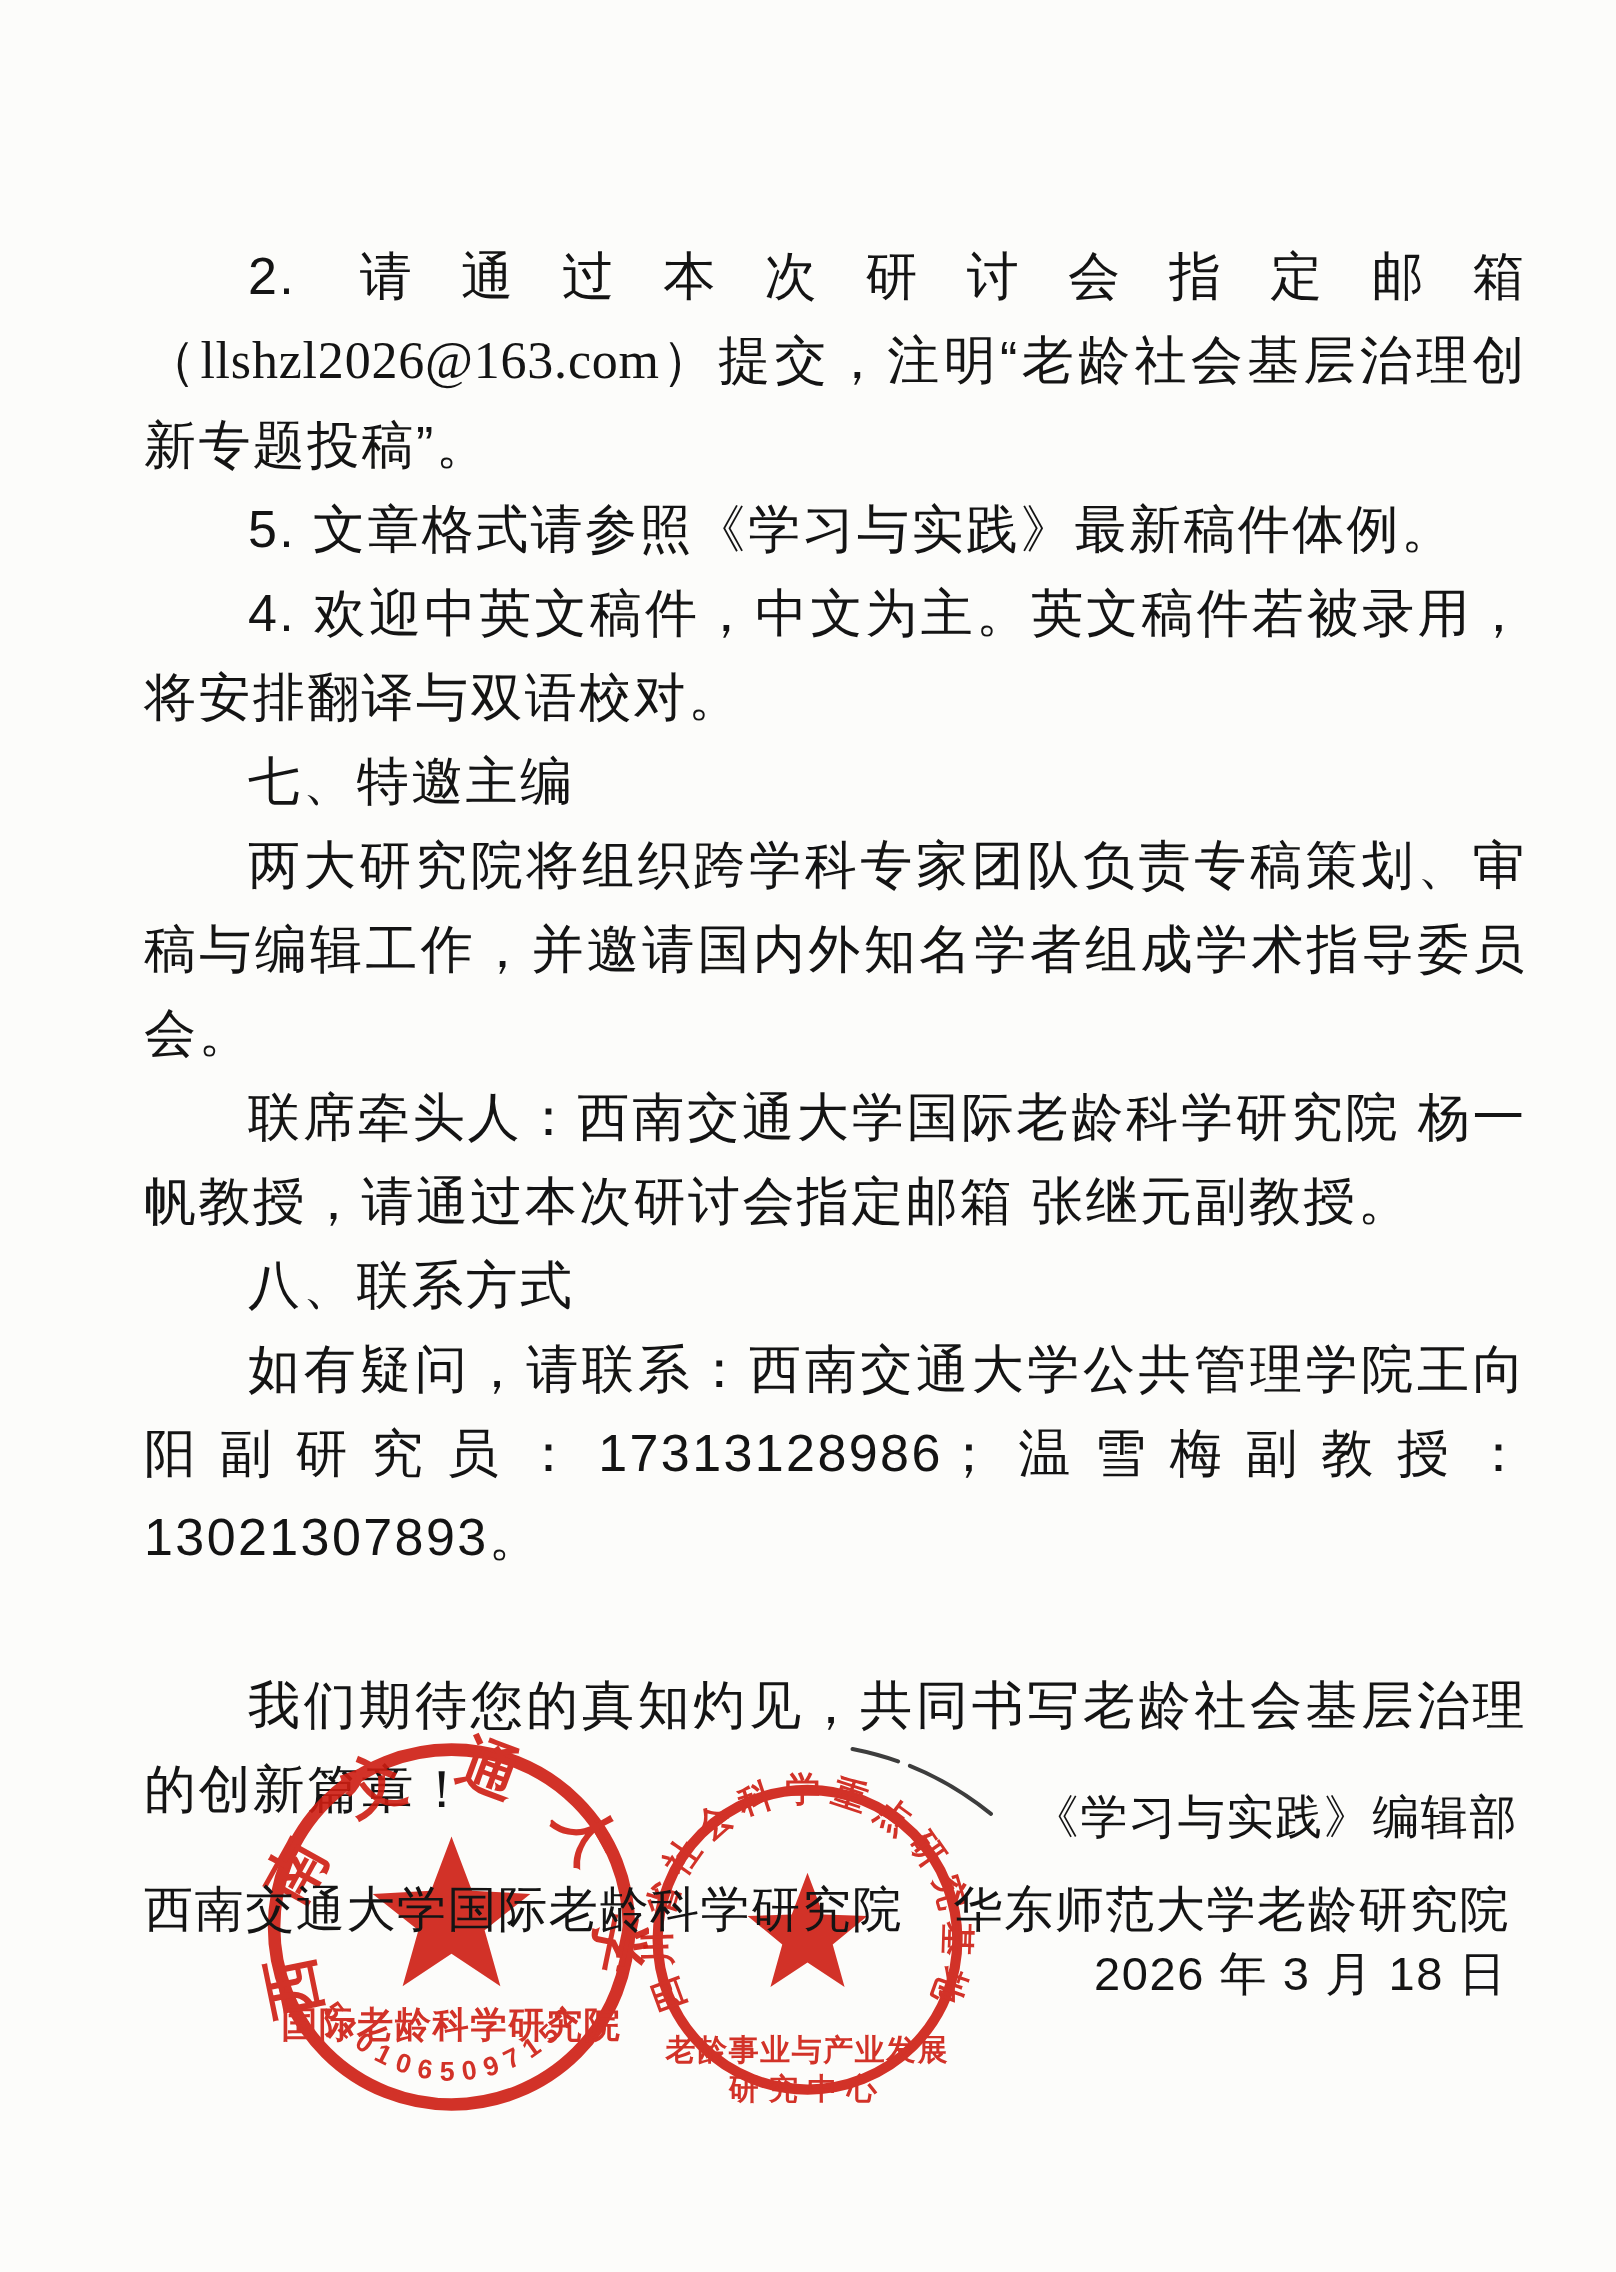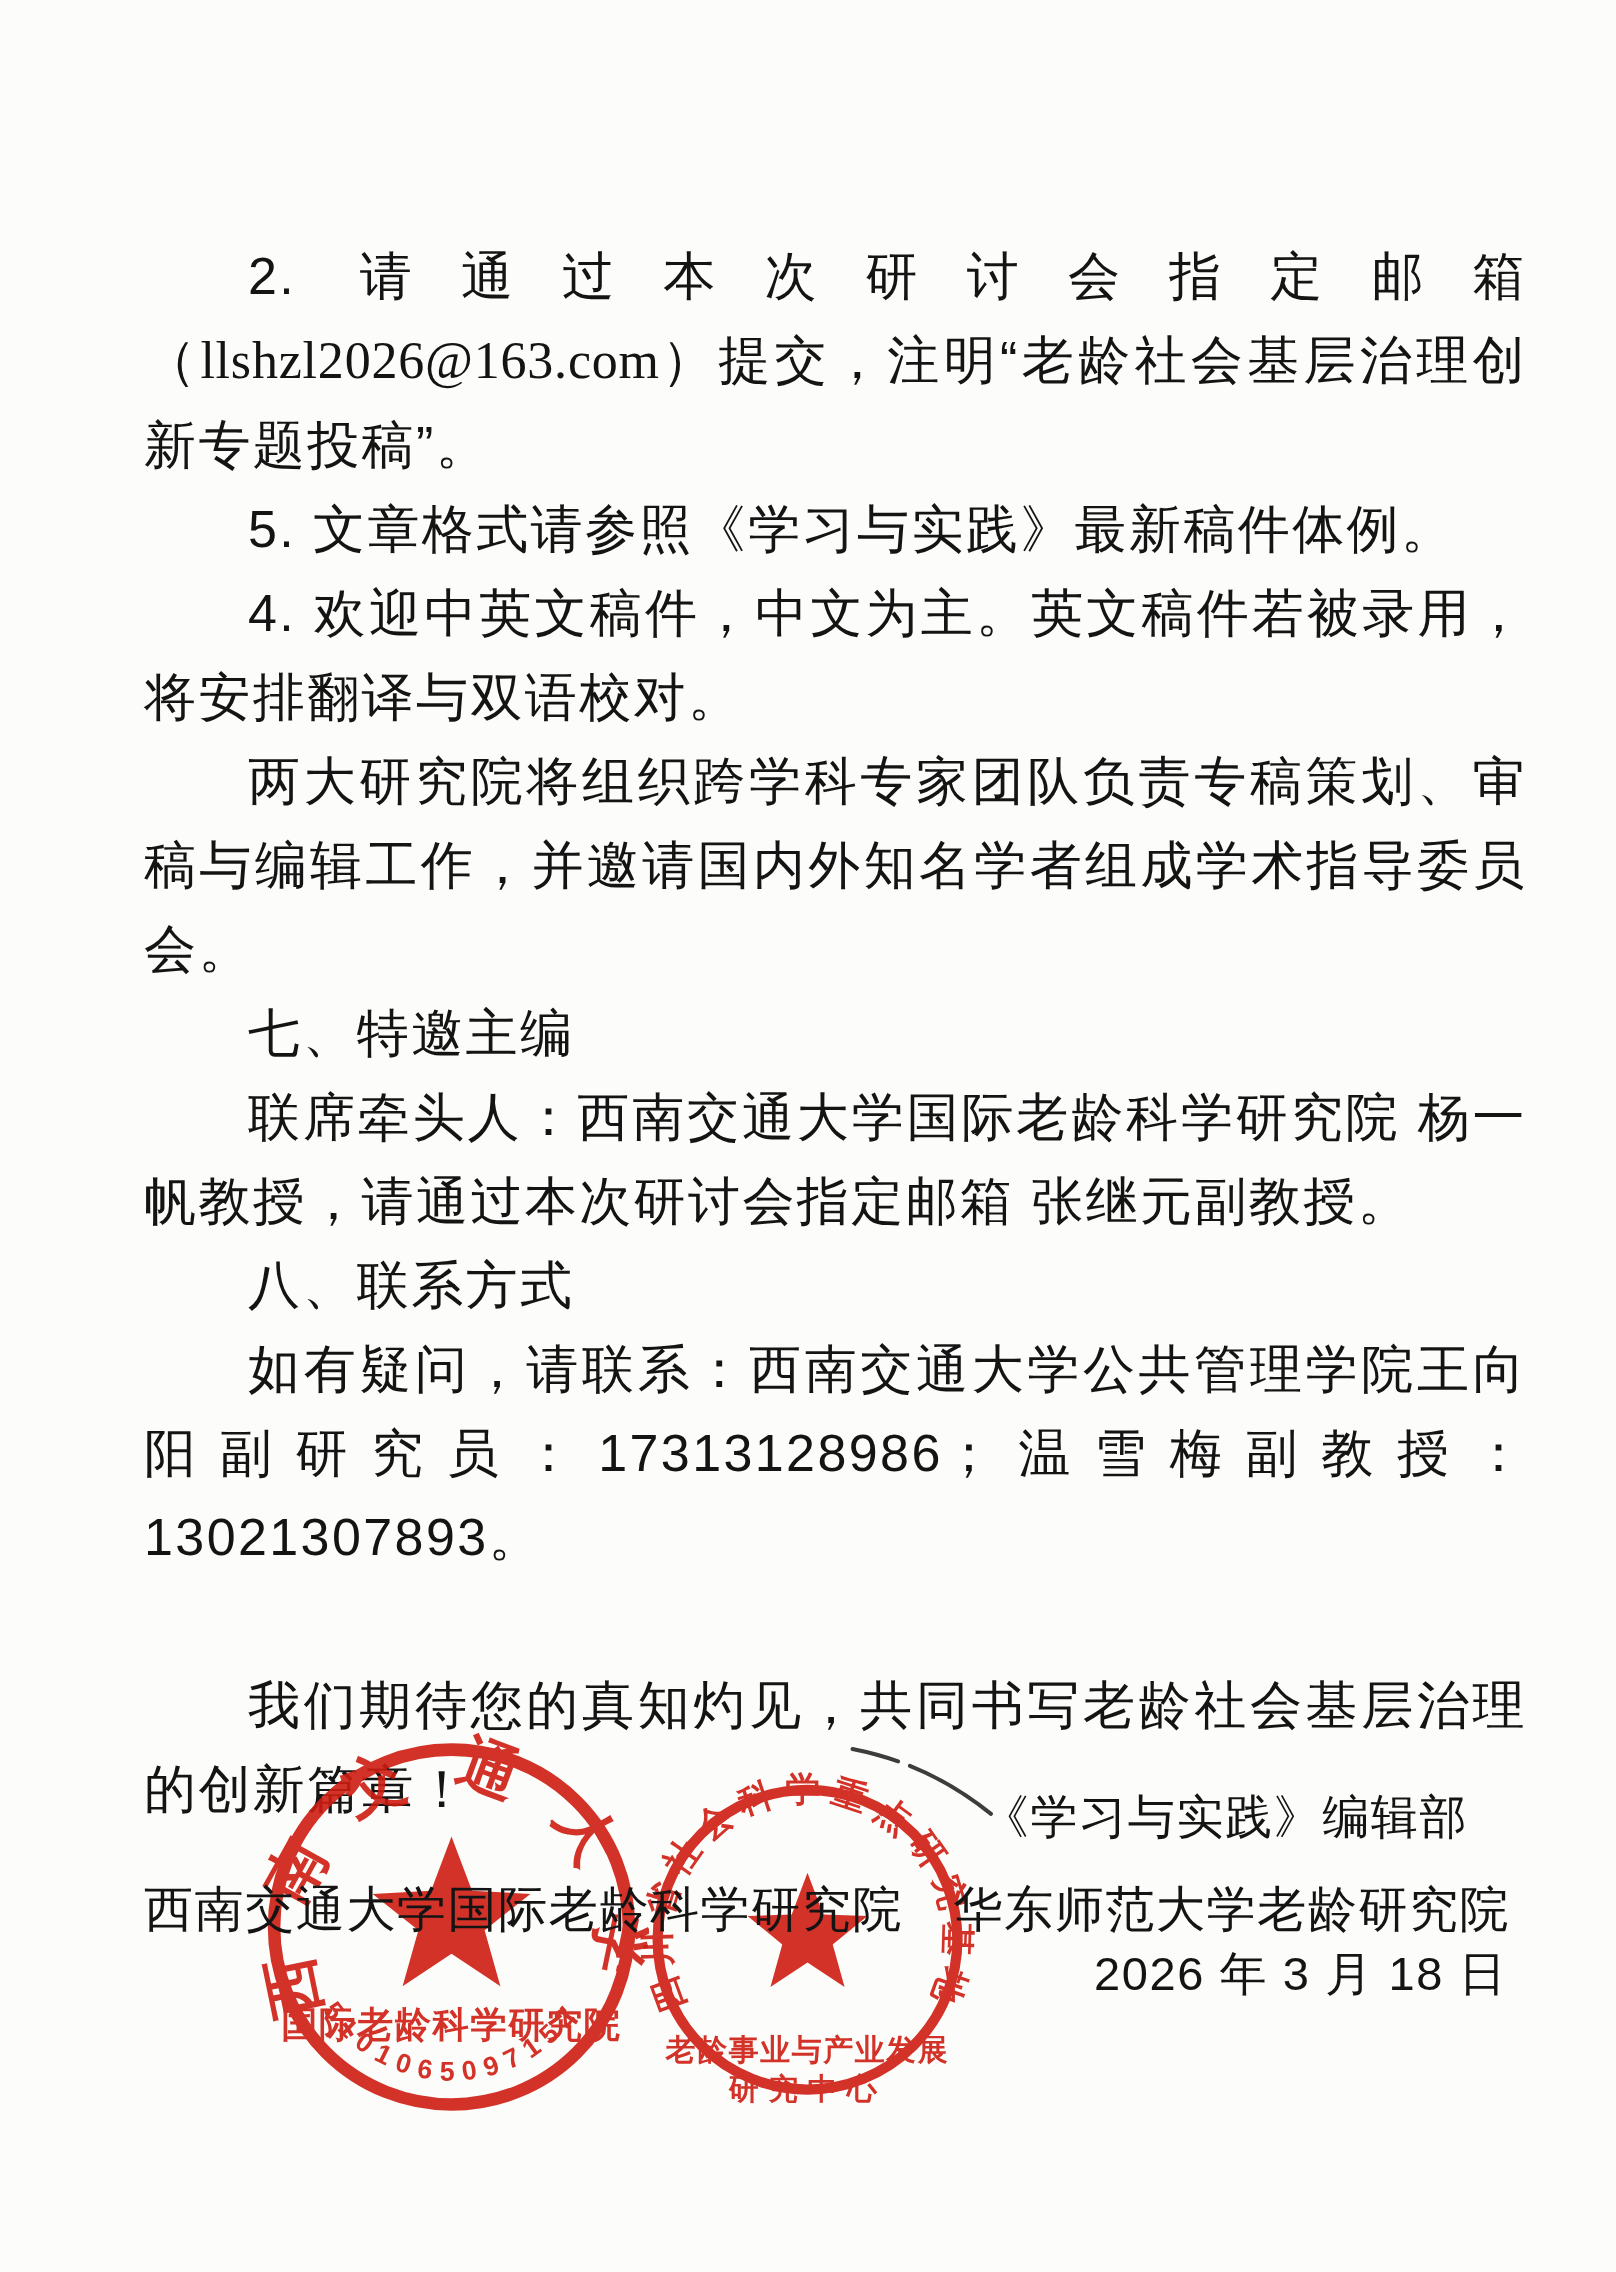--- a/index.html
+++ b/index.html
@@ -21,37 +21,37 @@
     z-index:2;
   }
   .doc-body p{margin:0;text-indent:2em;}
   .doc-body p.gap{margin-top:84px;}
   .serif{font-family:"Liberation Serif",serif;letter-spacing:0.8px;margin-top:28px;}
   .sig{
     position:absolute;z-index:4;
     font-size:47px;letter-spacing:1.6px;
     color:#141414;white-space:nowrap;
   }
-  .sig-editorial{top:1786px;left:982px;text-align:right;}
+  .sig-editorial{top:1786px;left:1032px;text-align:right;}
   .sig-institutions{top:1877px;left:144px;font-size:49px;}
   .sig-date{top:1943px;left:1094px;}
   .seal{position:absolute;z-index:3;opacity:0.9;}
   .seal-left{left:254px;top:1726px;}
   .seal-right{left:634px;top:1766px;}
   .pen-mark{position:absolute;left:821px;top:1725px;z-index:3;}
 </style>
 </head>
 <body>
 
 <div class="doc-body">
     <p><span>2. 请通过本次研讨会指定邮箱（</span><span class="serif">llshzl2026@163.com</span><span>）提交，注明“老龄社会基层治理创新专题投稿”。</span></p>
     <p><span>5. 文章格式请参照《学习与实践》最新稿件体例。</span></p>
     <p><span>4. 欢迎中英文稿件，中文为主。英文稿件若被录用，将安排翻译与双语校对。</span></p>
+    <p><span>七、特邀主编</span></p>
     <p><span>两大研究院将组织跨学科专家团队负责专稿策划、审稿与编辑工作，并邀请国内外知名学者组成学术指导委员会。</span></p>
-    <p><span>七、特邀主编</span></p>
     <p><span>联席牵头人：西南交通大学国际老龄科学研究院 杨一帆教授，请通过本次研讨会指定邮箱 张继元副教授。</span></p>
     <p><span>八、联系方式</span></p>
     <p><span>如有疑问，请联系：西南交通大学公共管理学院王向阳副研究员：17313128986；温雪梅副教授：13021307893。</span></p>
     <p class="gap"><span>我们期待您的真知灼见，共同书写老龄社会基层治理的创新篇章！</span></p>
   </div>
 
 <svg class="seal seal-left" width="395" height="410" viewBox="0 0 500 520">
   <circle cx="250" cy="255" r="225" fill="none" stroke="#ce1d12" stroke-width="16"></circle>
   <polygon fill="#ce1d12" points="250,140 276,209 350,213 292,259 312,330 250,289 188,330 208,259 150,213 224,209"></polygon>
   <defs>

